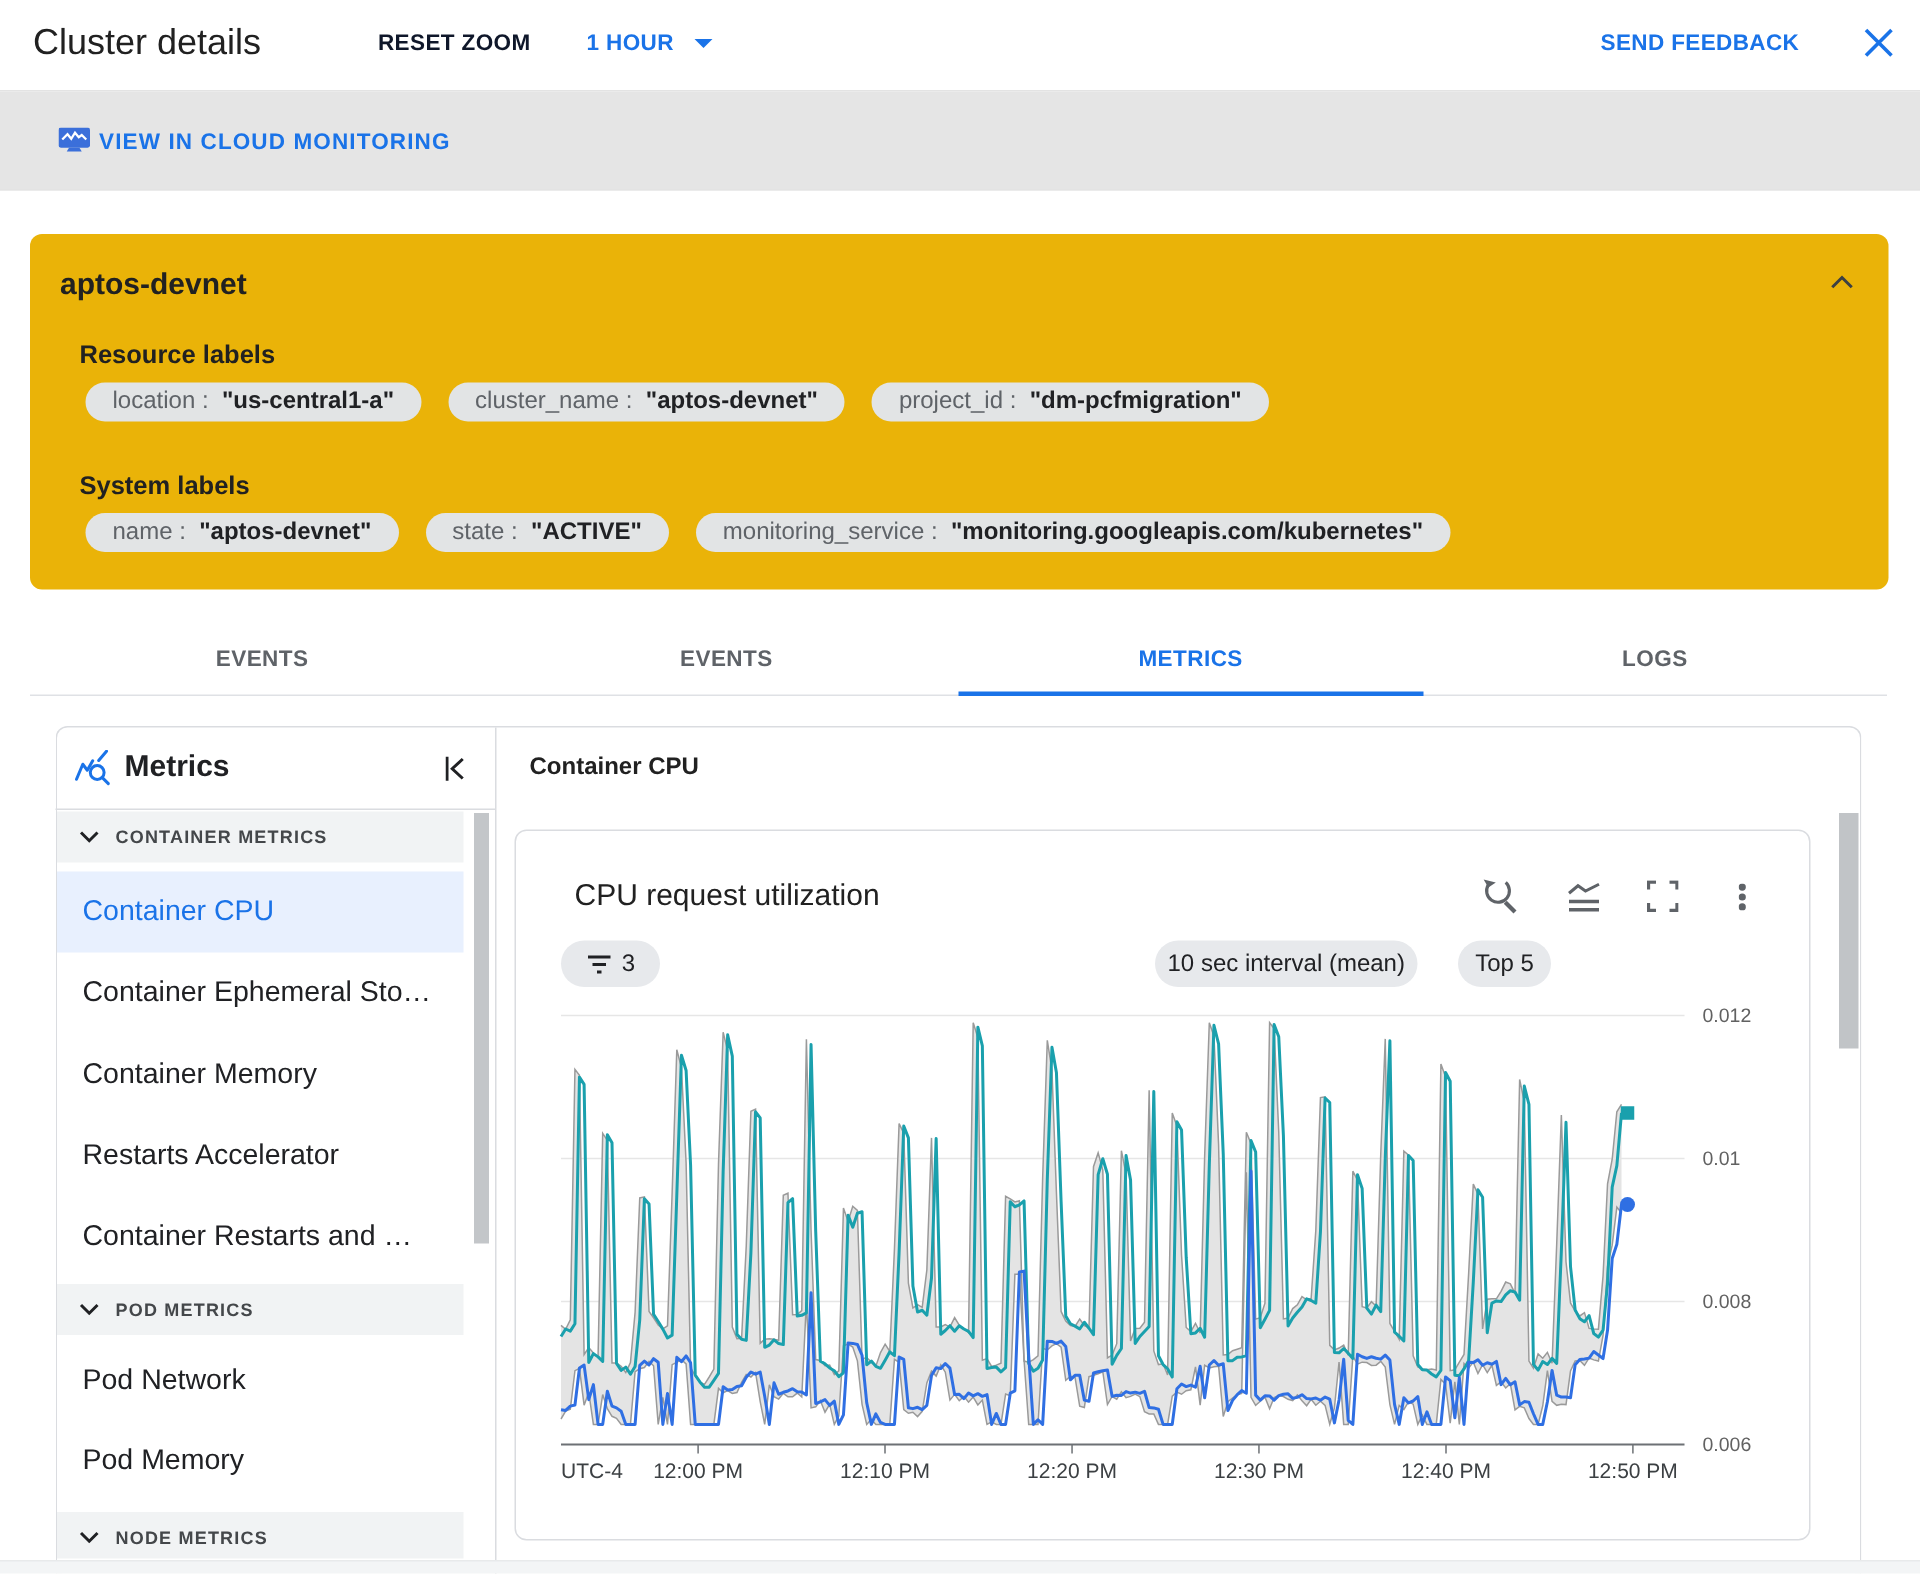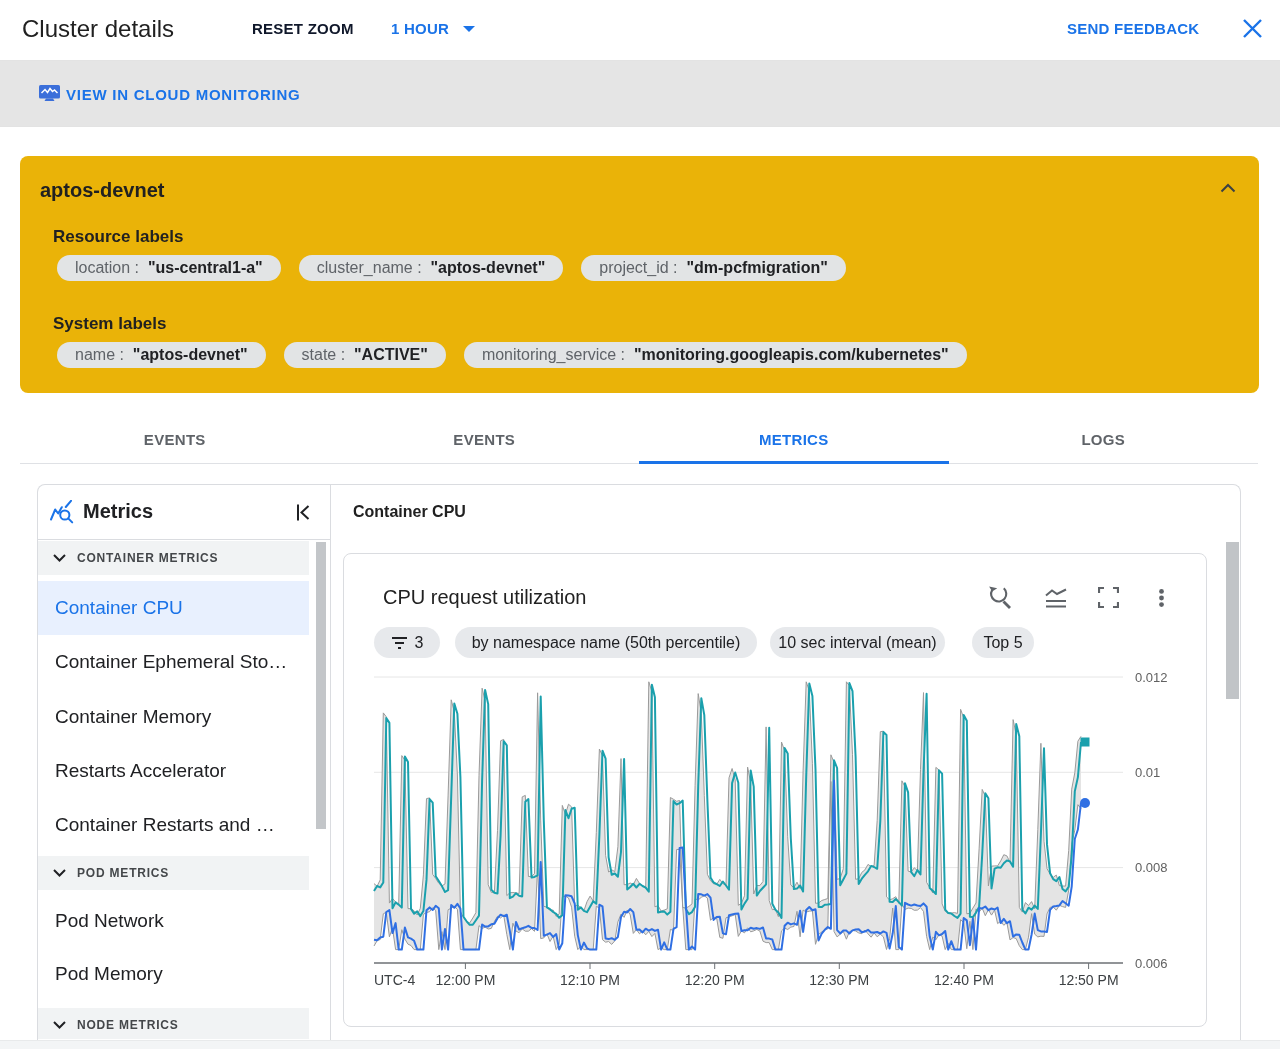--- a/index.html
+++ b/index.html
@@ -153,21 +153,20 @@
     <path d="M1 6 V1 H6 M15 1 H20 V6 M20 15 V20 H15 M6 20 H1 V15" stroke="#5f6368" stroke-width="2.2" fill="none"></path>
   </svg>
   <svg class="cardicons abs" style="left:815px;top:35px" width="5" height="18" viewBox="0 0 5 18">
     <circle cx="2.5" cy="2.4" r="2.4" fill="#5f6368"></circle>
       <circle cx="2.5" cy="9" r="2.4" fill="#5f6368"></circle>
       <circle cx="2.5" cy="15.6" r="2.4" fill="#5f6368"></circle>
   </svg>
   <div class="fchip fc" style="left:30px;width:66px"><svg width="17" height="14" viewBox="0 0 17 14" style="margin-right:7px">
         <path d="M1 2 H16 M4 7 H13 M7 12 H10" stroke="#202124" stroke-width="2" fill="none"></path>
       </svg>3</div>
-  <div class="fchip fc" style="left:111px;width:302px">by namespace name (50th percentile)</div>
   <div class="fchip fc" style="left:426px;width:175px">10 sec interval (mean)</div>
   <div class="fchip fc" style="left:628px;width:62px">Top 5</div>
   <svg class="abs" style="left:0;top:107px" width="864" height="360" viewBox="0 0 864 360">
       <line x1="30" y1="16.0" x2="779" y2="16.0" stroke="#e6e6e6"></line>
       <text x="791" y="20.5" font-size="13" fill="#616161">0.012</text>
       <line x1="30" y1="111.3" x2="779" y2="111.3" stroke="#e6e6e6"></line>
       <text x="791" y="115.8" font-size="13" fill="#616161">0.01</text>
       <line x1="30" y1="206.6" x2="779" y2="206.6" stroke="#e6e6e6"></line>
       <text x="791" y="211.1" font-size="13" fill="#616161">0.008</text>
       <text x="791" y="306.5" font-size="13" fill="#616161">0.006</text>

